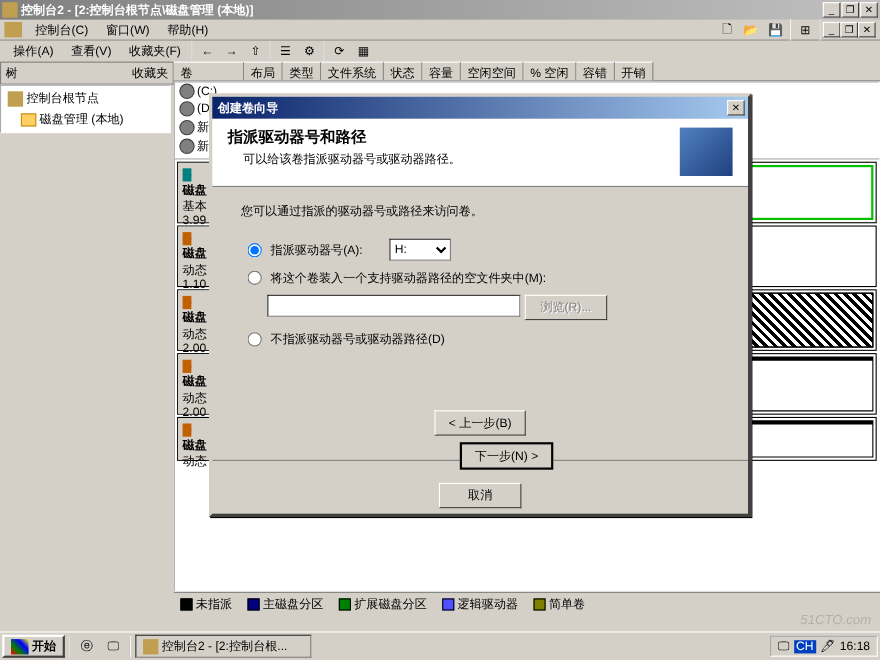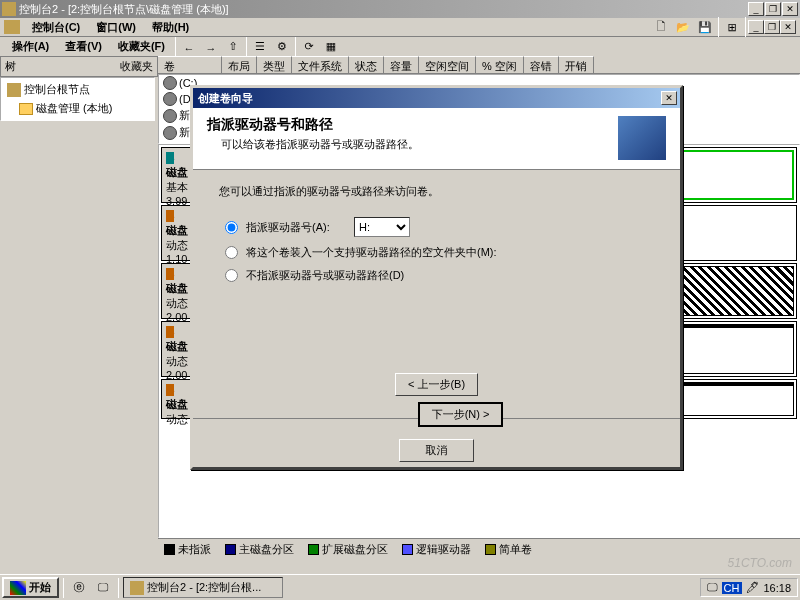--- a/index.html
+++ b/index.html
@@ -1,24 +1,24 @@
 <!DOCTYPE html>
 <html><head>
 <meta charset="utf-8">
 <style>
 * { margin: 0; padding: 0; box-sizing: border-box; font-family: "SimSun", "MS Sans Serif", sans-serif; font-size: 11px; }
 body { background: #d4d0c8; width: 800px; height: 600px; overflow: hidden; position: relative; }
 .titlebar { background: linear-gradient(to right, #0a246a, #a6caf0); height: 18px; display: flex; align-items: center; padding: 0 2px; color: white; }
 .titlebar-inactive { background: linear-gradient(to right, #808080, #c0c0c0); }
 .titlebar .icon { width: 14px; height: 14px; margin-right: 3px; background: #c0a050; }
-.titlebar .title { flex: 1; font-weight: normal; font-size: 11px; }
+.titlebar .title { flex: 1; font-weight: bold; font-size: 11px; }
 .titlebar .btns { display: flex; gap: 1px; }
 .win-btn { width: 16px; height: 14px; background: #d4d0c8; border: 1px solid; border-color: #fff #404040 #404040 #fff; font-size: 9px; display: flex; align-items: center; justify-content: center; cursor: pointer; color: black; font-family: "Marlett", sans-serif; }
 .menubar { background: #d4d0c8; height: 19px; display: flex; align-items: center; padding: 0 4px; border-bottom: 1px solid #808080; }
-.menubar span { padding: 2px 8px; cursor: pointer; font-weight: bold; }
+.menubar span { padding: 2px 8px; cursor: pointer; }
 .tool-btn { width: 22px; height: 22px; border: 1px solid transparent; display: flex; align-items: center; justify-content: center; cursor: pointer; }
 .tool-sep { width: 1px; height: 20px; background: #808080; margin: 0 2px; border-right: 1px solid #fff; }
 .content-area { display: flex; height: 504px; }
 .tree-panel { width: 155px; border: 1px inset #fff; background: white; padding: 2px; }
 .tree-header { background: #d4d0c8; border: 1px solid #808080; padding: 2px 4px; font-weight: normal; display: flex; }
 .tree-header span:first-child { flex: 1; }
 .tree-item { padding: 2px 4px 2px 16px; display: flex; align-items: center; gap: 3px; }
 .tree-icon { width: 14px; height: 14px; background: #c0a050; display: inline-block; }
 .folder-icon { width: 14px; height: 12px; background: #ffd060; border: 1px solid #c09020; }
 .right-panel { flex: 1; display: flex; flex-direction: column; }
@@ -264,20 +264,24 @@
       &nbsp;&nbsp;&nbsp;&nbsp;
       <select>
         <option>H:</option>
       </select>
     </div>
 
     <div class="radio-row">
       <input type="radio" name="assign" style="">
       <label>将这个卷装入一个支持驱动器路径的空文件夹中(M):</label>
     </div>
+    <div class="folder-input-row">
+      <input type="text" style="">
+      <button class="btn" disabled="">浏览(R)...</button>
+    </div>
 
     <div class="radio-row">
       <input type="radio" name="assign" style="">
       <label>不指派驱动器号或驱动器路径(D)</label>
     </div>
   </div>
   <div class="wizard-footer">
     <button class="btn">&lt; 上一步(B)</button>
     <button class="btn" style="border:2px solid #000;margin-left:48px;">下一步(N) &gt;</button>
     <span style="width:10px;"></span>

